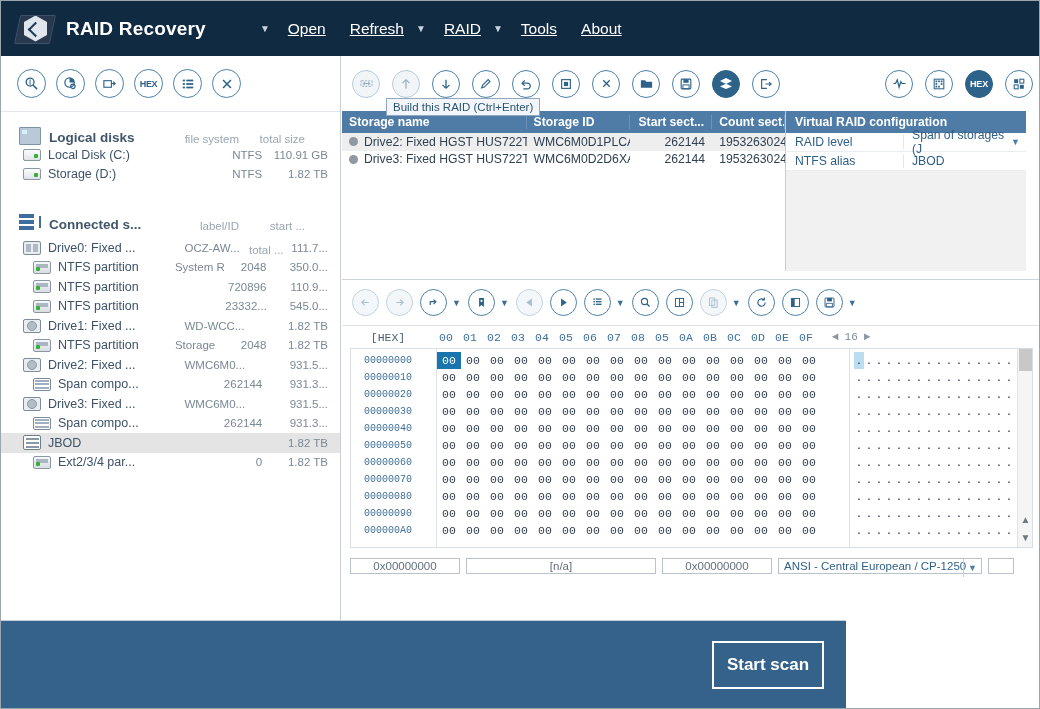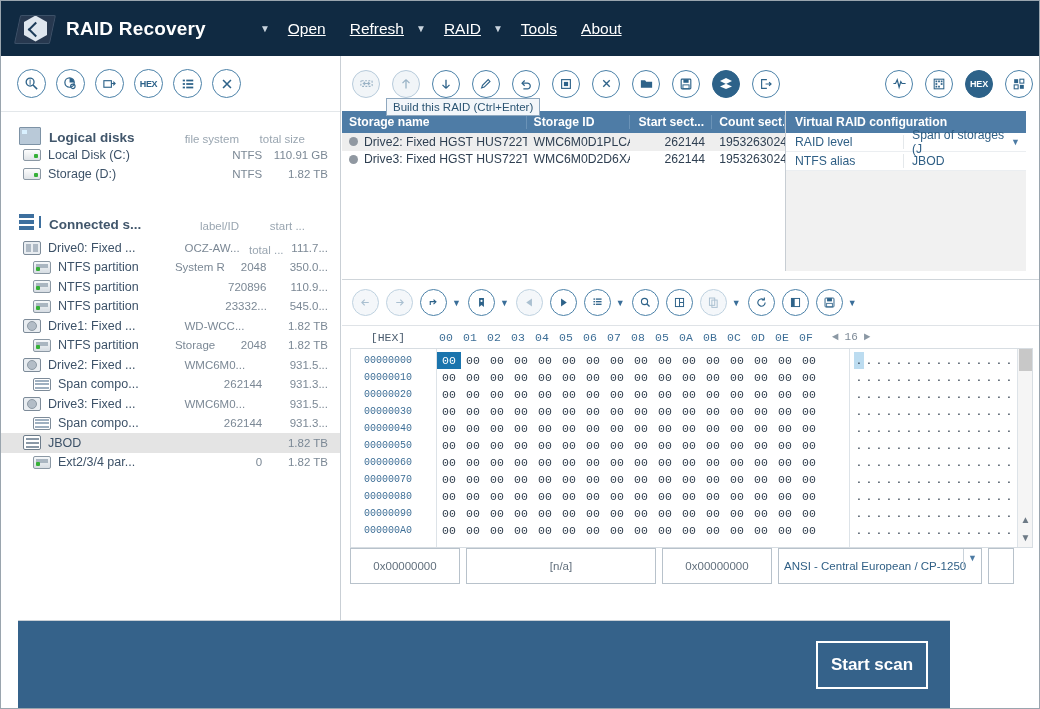--- a/index.html
+++ b/index.html
@@ -299,36 +299,36 @@
     position: absolute; left: 2px; width: 11px; text-align: center;
     font-size: 10px; color: #6d7a86;
   }
 
   
   .statusrow {
     display: flex; align-items: center; gap: 6px; padding: 6px 8px 0 8px;
     height: 30px;
   }
   .sfield {
-    height: 36px; border: 1px solid #b8c2cb; background: #fff;
+    height: 16px; border: 1px solid #b8c2cb; background: #fff;
     font-size: 11.5px; color: #62707d; display: flex; align-items: center;
     justify-content: center; white-space: nowrap;
   }
   .sf1 { width: 110px; }
   .sf2 { width: 190px; }
   .sf3 { width: 110px; }
   .sf4 { width: 204px; justify-content: flex-start; padding-left: 5px; color:#2f5f85; position:relative;}
   .sf4 .dd { position:absolute; right:0; top:0; width:18px; height:18px;
     border-left:1px solid #c9d2da; display:flex;align-items:center;justify-content:center;
     font-size:9px; color:#4c7ba4;}
   .sf5 { width: 26px; }
 
   
   .bottombar {
-    position: absolute; left: 17px; bottom: 0; width: 932px; height: 88px;
+    position: absolute; left: 0; bottom: 0; width: 845px; height: 88px;
     background: #35628a; display: flex; align-items: center;
     justify-content: flex-end; padding-right: 22px; gap: 22px;
     border-top: 1px solid #c9cfd5;
   }
   .bigbtn {
     border: 2px solid #ffffff; color: #ffffff; background: transparent;
     font-size: 17px; font-weight: bold; padding: 12px 0; width: 112px;
     text-align: center; font-family: "Liberation Sans", sans-serif;
     cursor: pointer;
   }

